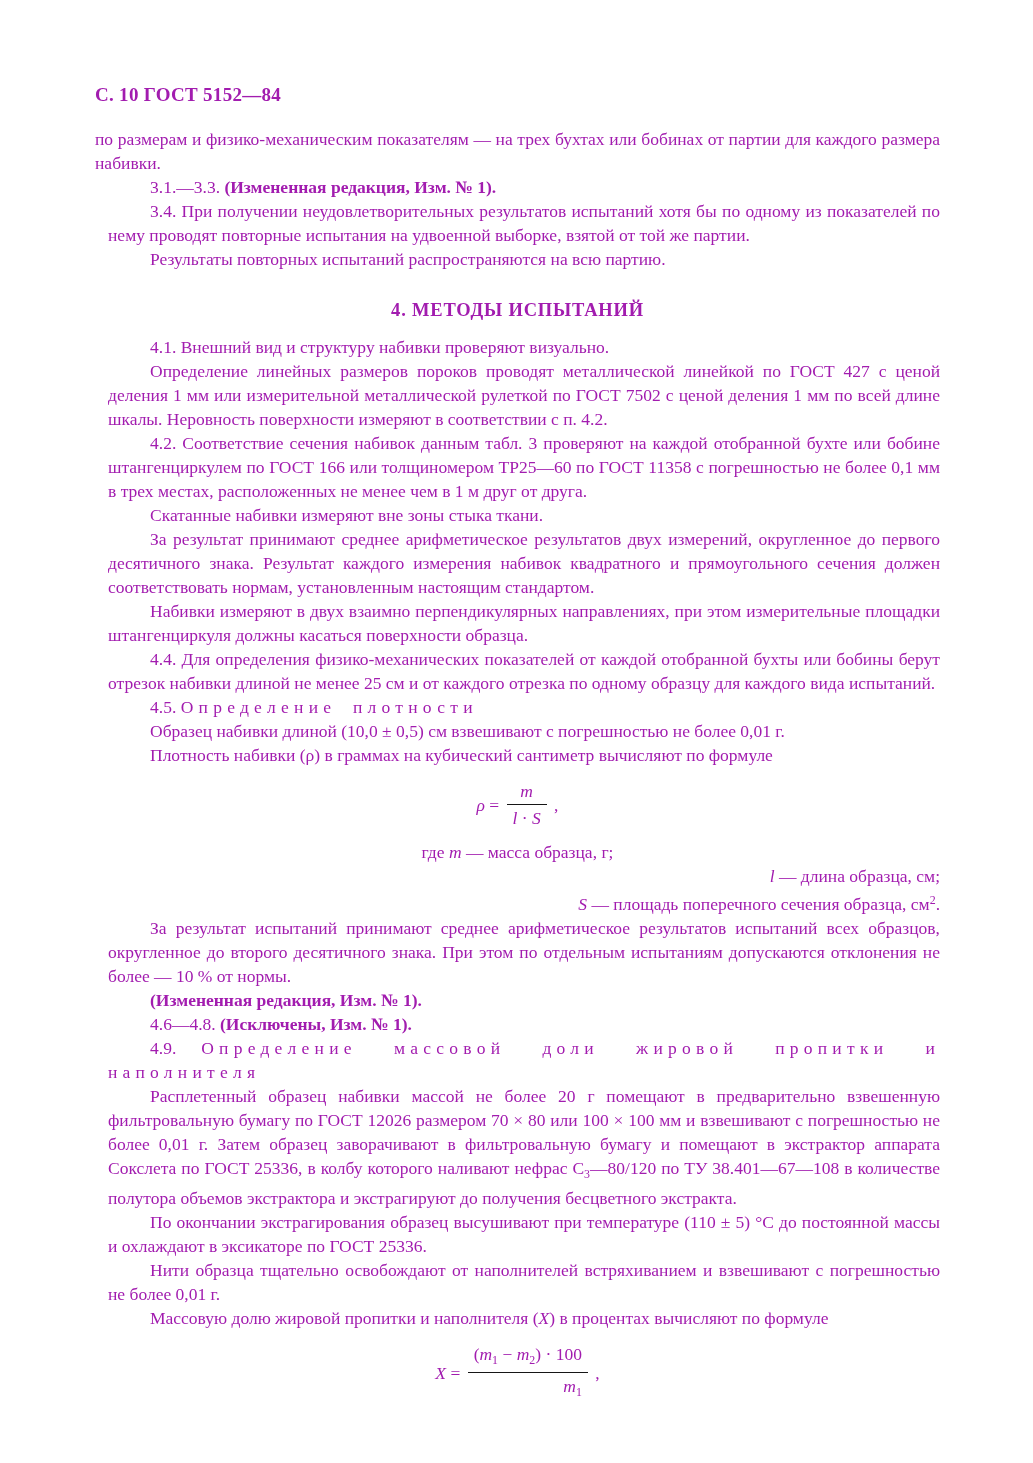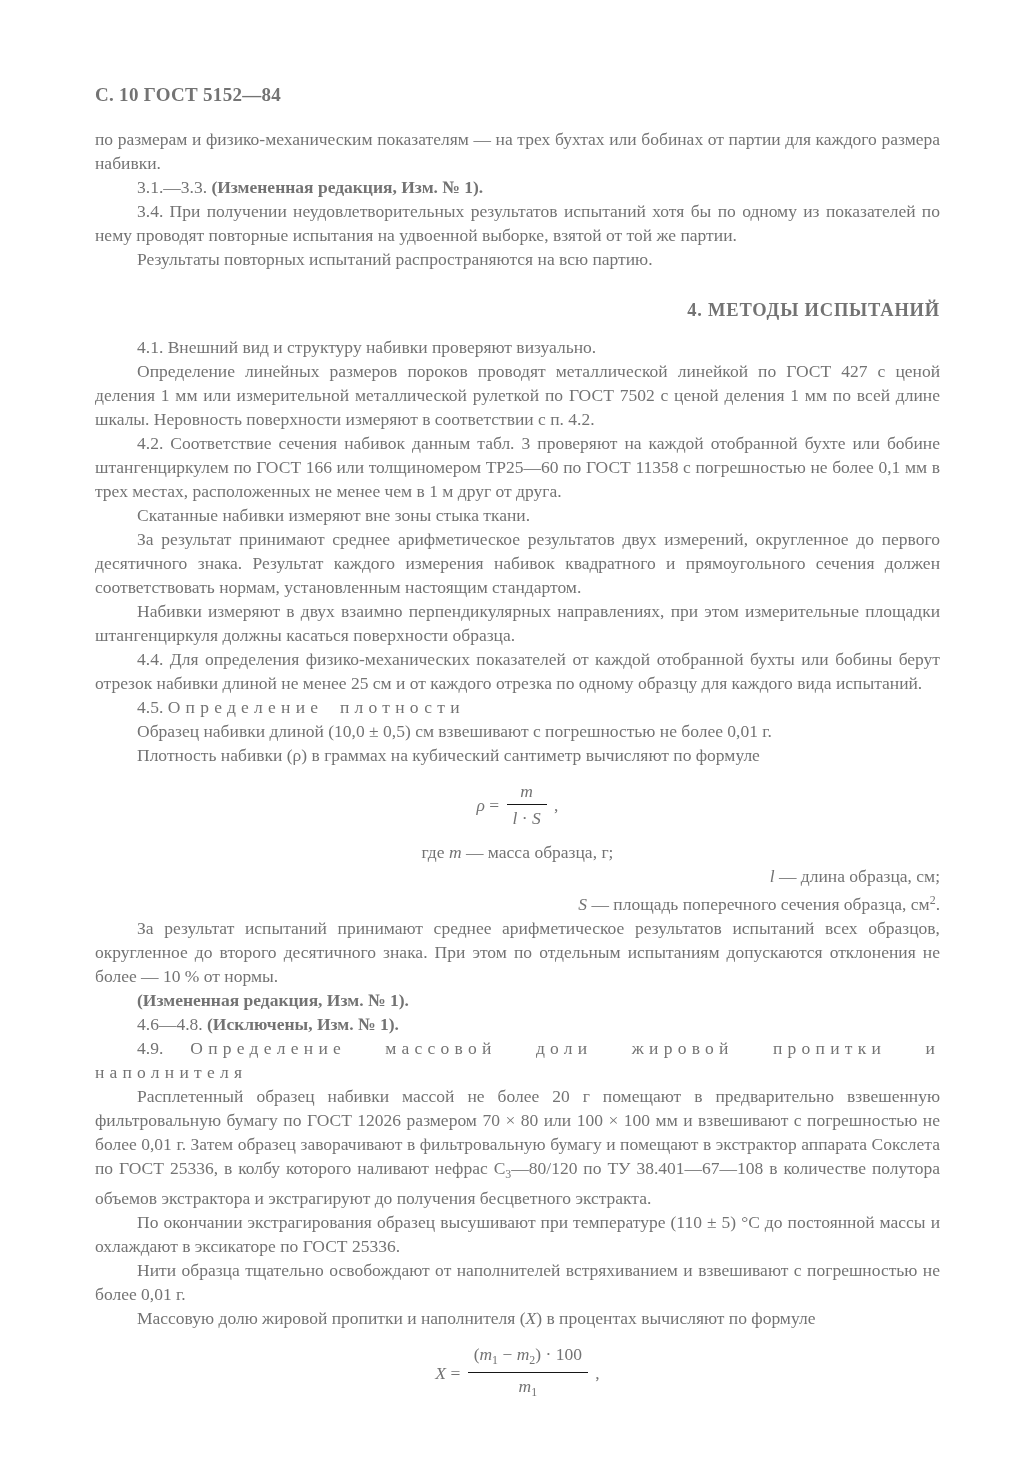--- a/index.html
+++ b/index.html
@@ -1,42 +1,42 @@
 <!DOCTYPE html>
 <html lang="ru"><head>
 <meta charset="utf-8">
 <style>
   * { margin:0; padding:0; box-sizing:border-box; }
   html,body { background:#ffffff; }
   .page {
     width:1033px; height:1463px;
     background:#ffffff;
-    color:#737373;
+    color:#a21caf;
     font-family:"Liberation Serif","DejaVu Serif",serif;
     padding:84px 93px 0 95px;
     overflow:hidden;
     position:relative;
   }
   .page-header {
     font-weight:bold;
     font-size:19px;
     line-height:22px;
     margin-bottom:21px;
     letter-spacing:0.3px;
   }
   .para {
     font-size:17.5px;
     line-height:24px;
     text-align:justify;
   }
-  .indent { text-indent:42px; }
+  .indent { text-indent:42px;margin-left:13px; }
   .pl { padding-left:41px; text-align:right; }
   .nojust { text-align:center; }
   .h1 {
-    text-align:right;
+    text-align:center;
     font-weight:bold;
     font-size:18.5px;
     line-height:24px;
     letter-spacing:0.8px;
     margin:27px 0 13px 0;
   }
   .b { font-weight:bold; }
   .i { font-style:italic; }
   .sp { letter-spacing:0.30em; word-spacing:0.40em; }
   .sub { font-size:68%; vertical-align:-0.3em; letter-spacing:0; }
@@ -47,21 +47,21 @@
     line-height:22px;
     margin:13px 0 11px 0;
   }
   .frac {
     display:inline-block;
     vertical-align:middle;
     text-align:center;
     margin:0 3px;
   }
   .frac .num { display:block; border-bottom:1.6px solid #161616; padding:0 6px 2px 6px; }
-  .frac .den { display:block; padding:2px 6px 0 6px; }
+  .frac .den { display:block; padding:2px 6px 0 6px;text-align:right; }
   .formula .tail { vertical-align:middle; }
 </style>
 </head>
 <body>
 
 <div class="page">
   <div class="page-header">С. 10 ГОСТ 5152—84</div>
   <div>
       <p class="para"><span>по размерам и физико-механическим показателям — на трех бухтах или бобинах от партии для каждого размера набивки.</span></p>
       <p class="para indent"><span>3.1.—3.3. </span><span class="b">(Измененная редакция, Изм. № 1).</span></p>

